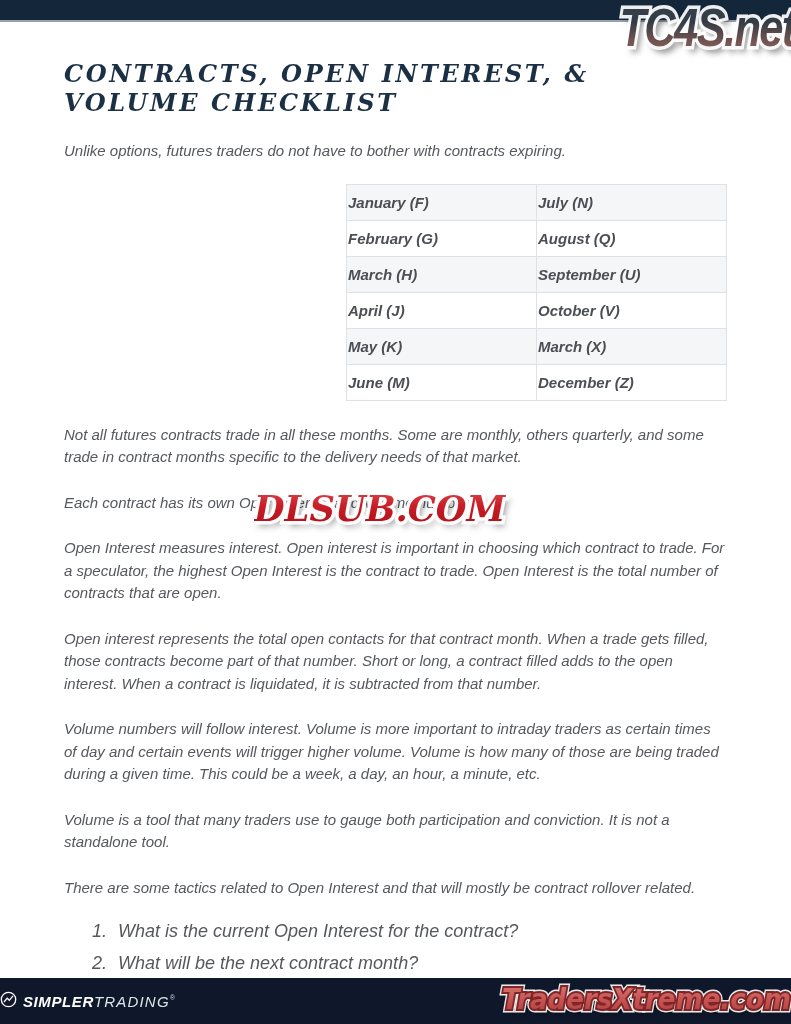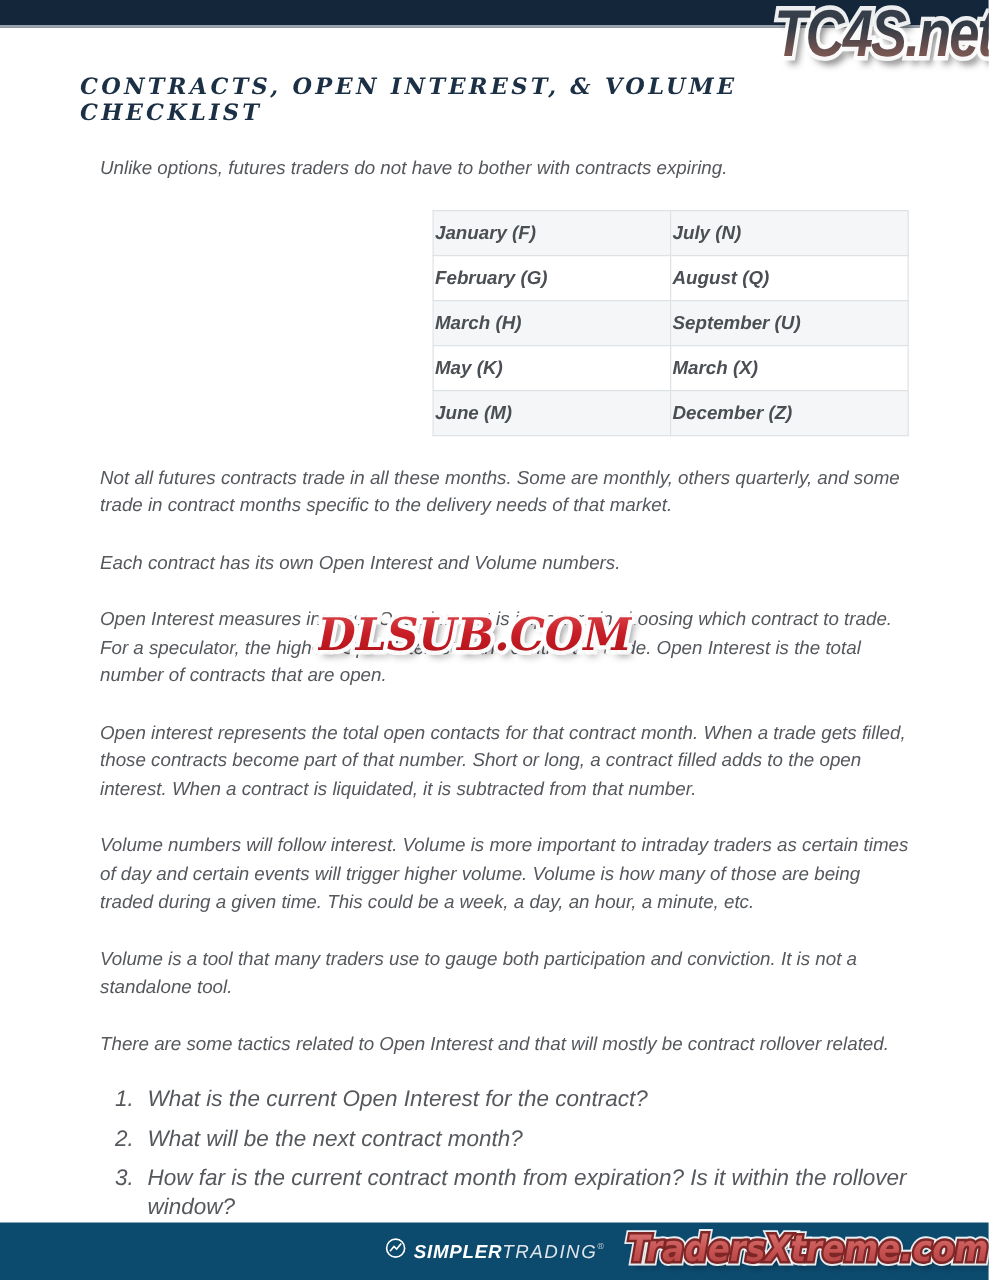--- a/index.html
+++ b/index.html
@@ -94,27 +94,27 @@
     color: transparent;
   }
 
   
   .content { padding: 0 64px; }
 
   h1.title {
     margin: 37px 0 0 0;
     font-family: "DejaVu Serif", serif;
     font-weight: bold;
-    font-size: 18px;
+    font-size: 24px;
     letter-spacing: 2.6px;
     color: #1b2f45;
   }
 
   p.body-text {
-    margin: 23px 0 0 16px;
+    margin: 23px 0 0 0;
     font-size: 15px;
     line-height: 22.5px;
     color: #55585d;
   }
 
   .two-col {
     display: flex;
     align-items: flex-start;
     margin-top: 21px;
   }
@@ -146,24 +146,24 @@
     color: #55585d;
   }
   ol.checklist li { margin-bottom: 9px; padding-left: 6px; }
 
   
   .footer {
     position: absolute;
     left: 0; bottom: 0;
     width: 100%;
     height: 46px;
-    background: #0c4a6e;
+    background: #0f172a;
     display: flex;
     align-items: center;
-    justify-content: center;
+    justify-content: flex-start;
   }
   .logo { display: flex; align-items: center; }
   .logo svg { margin-right: 6px; }
   .logo-simpler {
     color: #ffffff;
     font-weight: bold;
     font-size: 15px;
     letter-spacing: 0.6px;
   }
   .logo-trading {
@@ -207,20 +207,24 @@
             <td>January (F)</td>
             <td>July (N)</td>
           </tr>
           <tr>
             <td>February (G)</td>
             <td>August (Q)</td>
           </tr>
           <tr>
             <td>March (H)</td>
             <td>September (U)</td>
+          </tr>
+          <tr>
+            <td>April (J)</td>
+            <td>October (V)</td>
           </tr>
           <tr>
             <td>May (K)</td>
             <td>March (X)</td>
           </tr>
           <tr>
             <td>June (M)</td>
             <td>December (Z)</td>
           </tr>
         </tbody>

